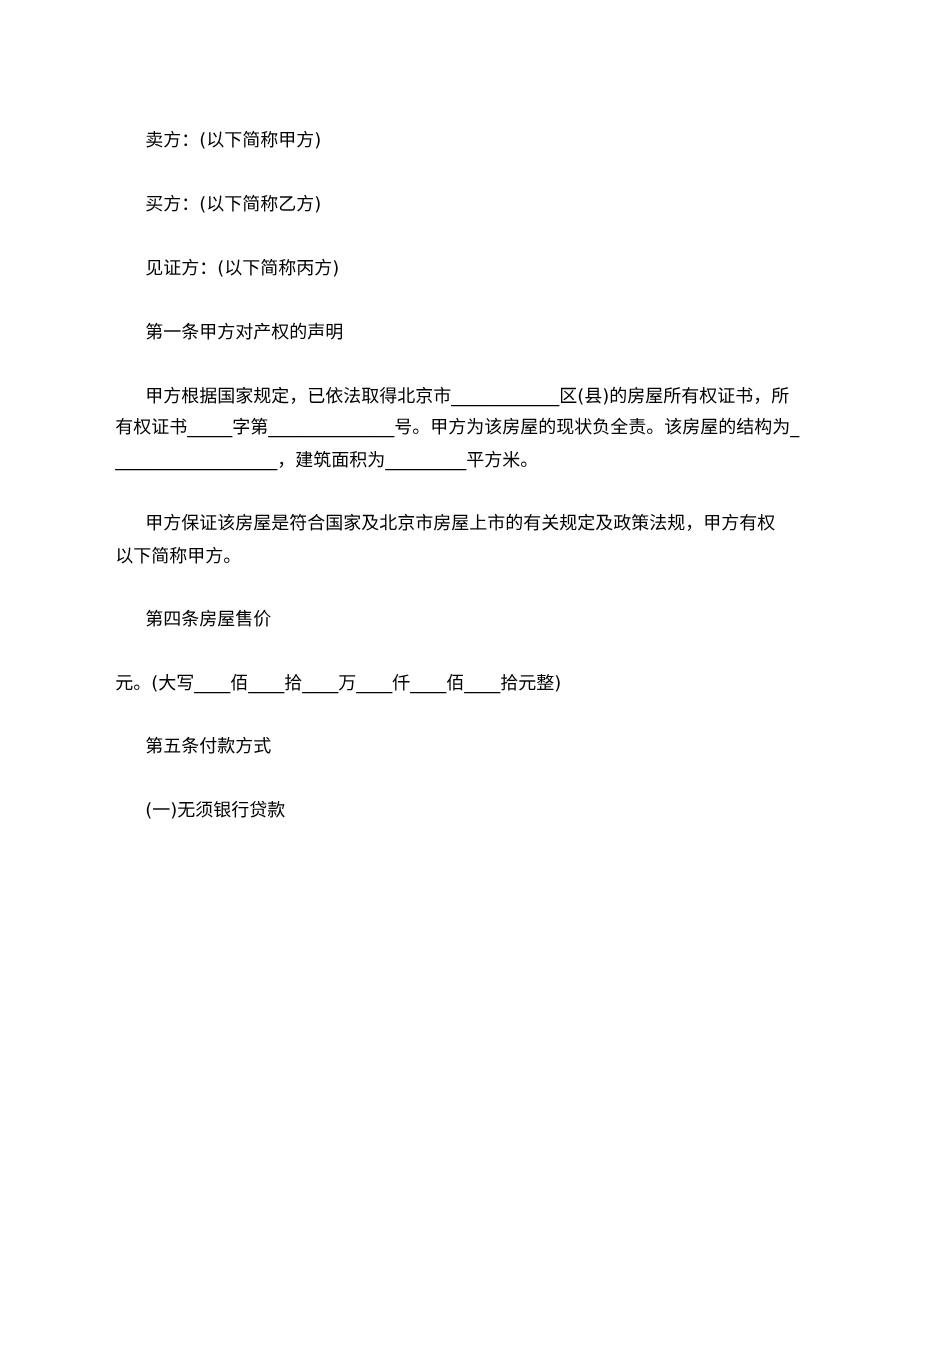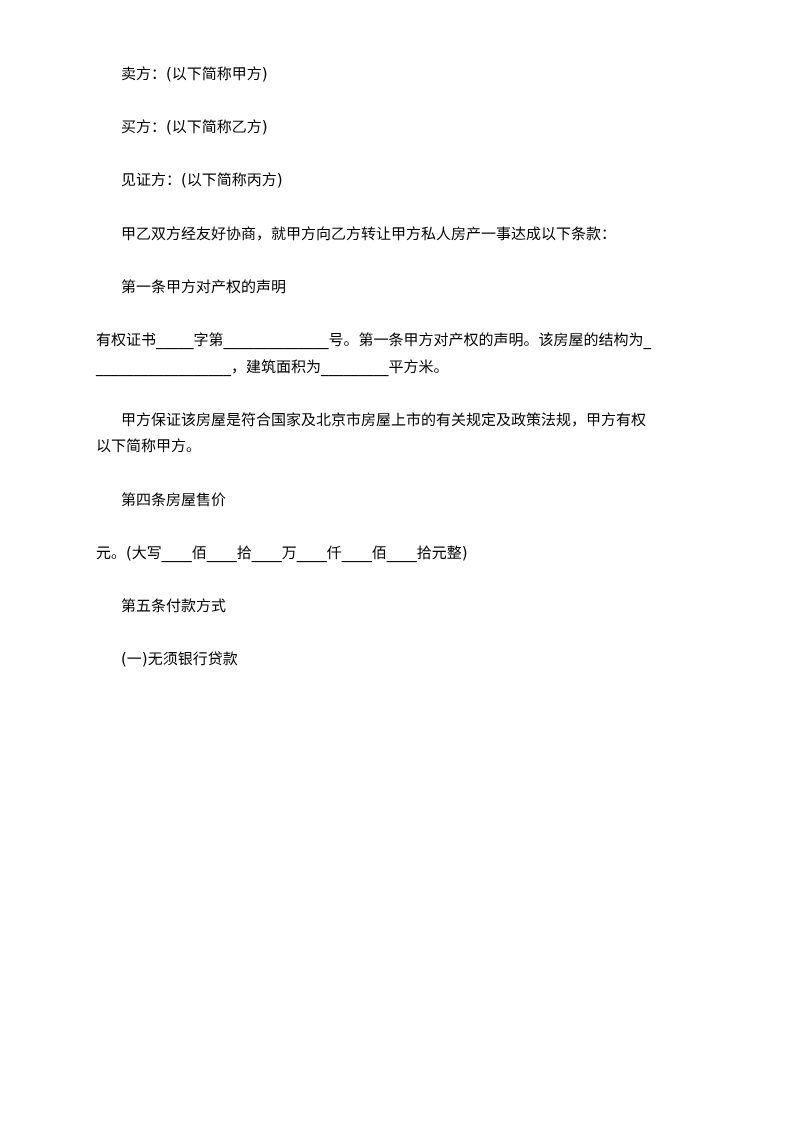--- a/index.html
+++ b/index.html
@@ -9,21 +9,21 @@
     background: #ffffff;
   }
   .page {
     position: relative;
     width: 793px;
     height: 936px;
     margin: 0 auto;
     background: #ffffff;
     color: #000000;
     box-sizing: border-box;
-    padding: 61px 95px 0 96px;
+    padding: 104px 95px 0 96px;
     font-family: "DejaVu Sans", "Liberation Sans", sans-serif;
     font-size: 15px;
     line-height: 26.6px;
     overflow: hidden;
   }
   .para {
     margin: 0 0 26.6px 0;
   }
   .line {
     white-space: pre-wrap;
@@ -41,27 +41,25 @@
       <div class="para">
         <div class="line indent">卖方：(以下简称甲方)</div>
       </div>
       <div class="para">
         <div class="line indent">买方：(以下简称乙方)</div>
       </div>
       <div class="para">
         <div class="line indent">见证方：(以下简称丙方)</div>
       </div>
       <div class="para">
-        <div class="line indent">甲乙双方经友好协商，就甲方向乙方转让甲方私人房产一事达成以下条款：</div>
-      </div>
-      <div class="para">
         <div class="line indent">第一条甲方对产权的声明</div>
       </div>
       <div class="para">
-        <div class="line">有权证书_____字第______________号。第一条甲方对产权的声明。该房屋的结构为_</div>
+        <div class="line indent">甲方根据国家规定，已依法取得北京市____________区(县)的房屋所有权证书，所</div>
+        <div class="line">有权证书_____字第______________号。甲方为该房屋的现状负全责。该房屋的结构为_</div>
         <div class="line">__________________，建筑面积为_________平方米。</div>
       </div>
       <div class="para">
         <div class="line indent">甲方保证该房屋是符合国家及北京市房屋上市的有关规定及政策法规，甲方有权</div>
         <div class="line">以下简称甲方。</div>
       </div>
       <div class="para">
         <div class="line indent">第四条房屋售价</div>
       </div>
       <div class="para">

